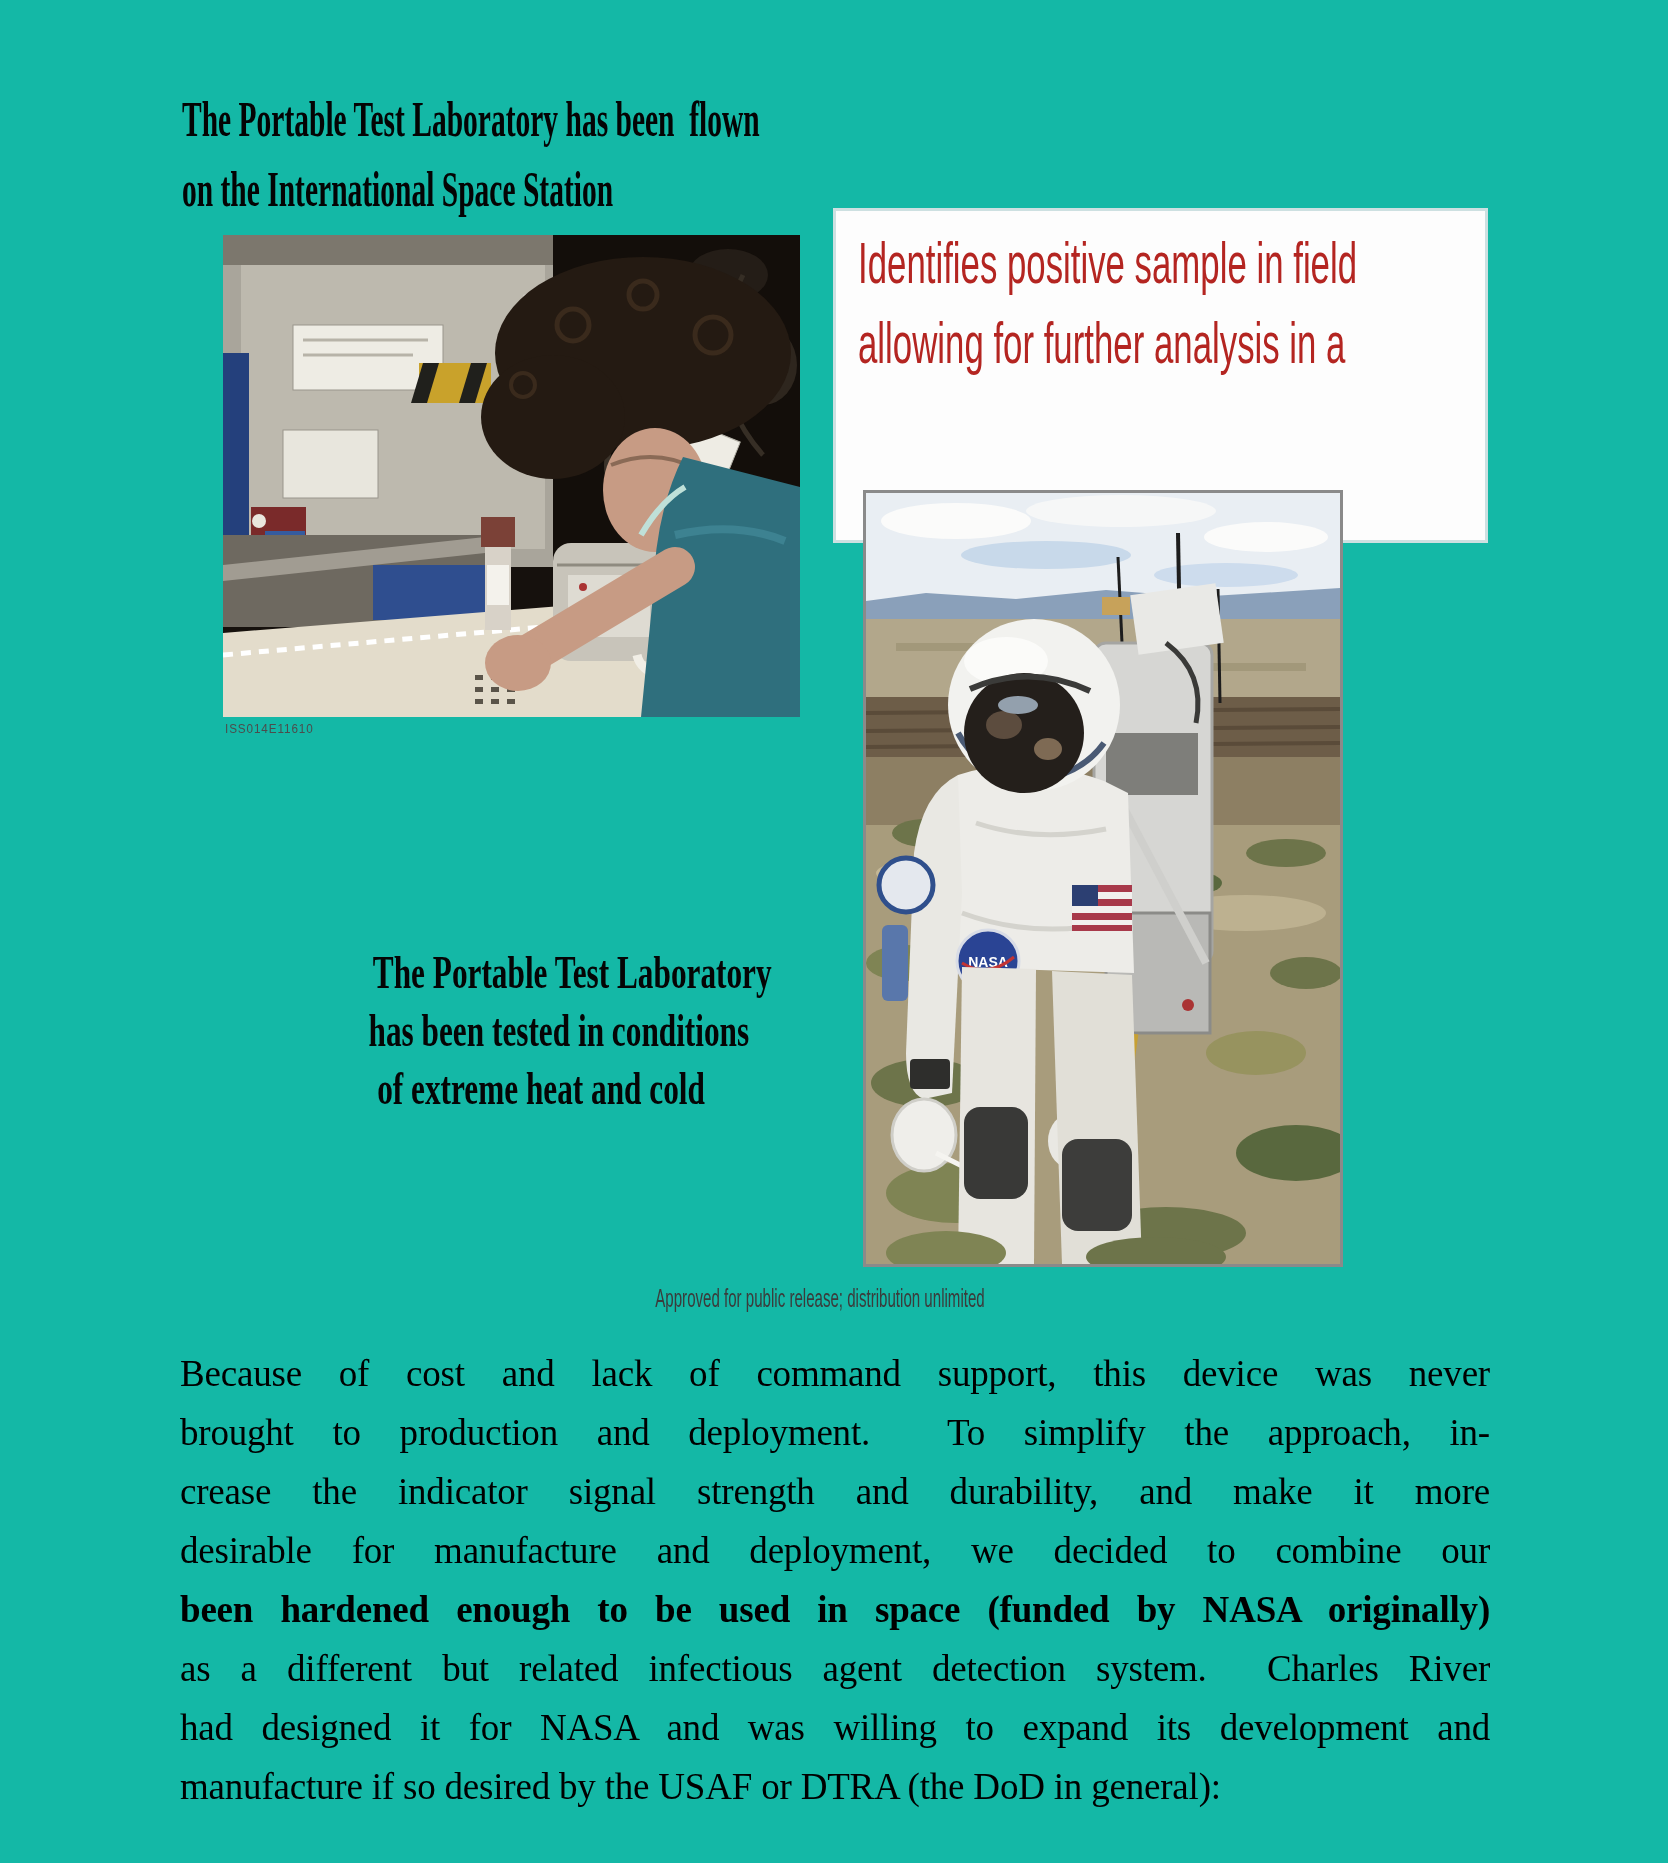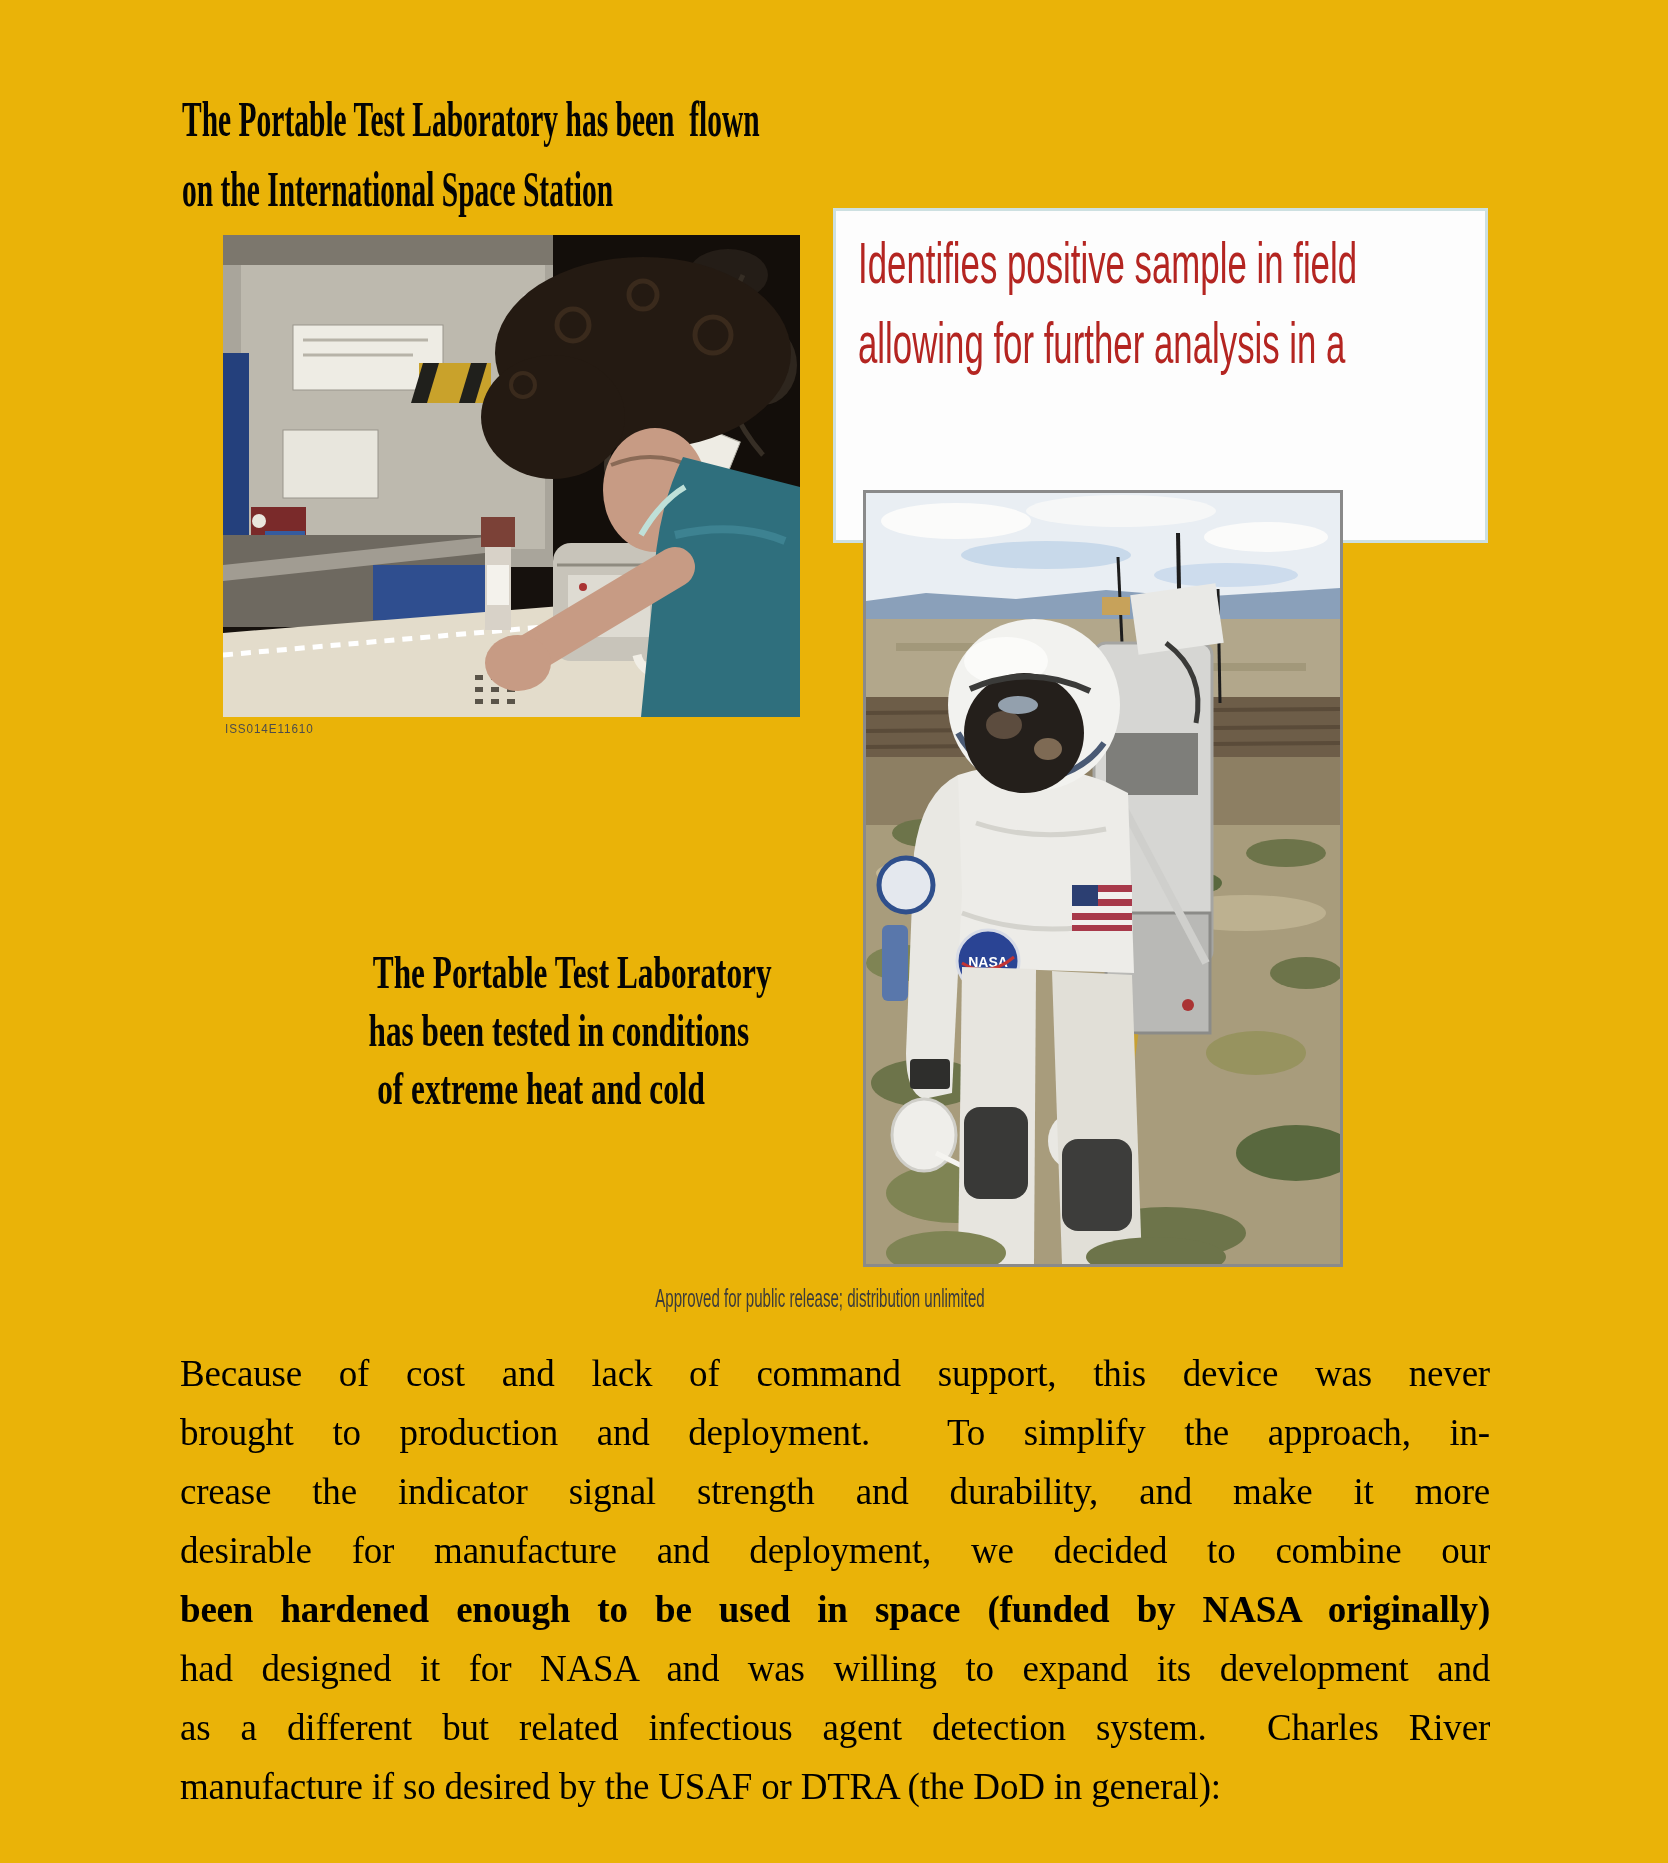--- a/index.html
+++ b/index.html
@@ -1,17 +1,17 @@
 <!DOCTYPE html>
 <html><head>
 <meta charset="utf-8">
 <style>
   html,body{margin:0;padding:0;background:#ffffff;}
   .page{
-    position:relative;width:1668px;height:1863px;background:#eab308;
+    position:relative;width:1668px;height:1863px;background:#14b8a6;
     overflow:hidden;font-family:"Liberation Serif",serif;color:#000;
   }
   
   .heading{position:absolute;left:182px;top:84px;line-height:70px;
     font-weight:bold;font-size:50px;color:#040404;white-space:nowrap;}
   .heading .ln{display:block;}
   .heading .sq{display:inline-block;transform:scaleX(0.59);transform-origin:left center;white-space:pre;}
 
   .iss-photo{position:absolute;left:223px;top:235px;width:577px;height:482px;display:block;}
   .iss-id{position:absolute;left:225px;top:721px;font-family:"Liberation Sans",sans-serif;
@@ -236,18 +236,18 @@
   <div class="approval">
     <span class="sq">Approved for public release; distribution unlimited</span>
   </div>
 
   <div class="body-text">
     <div class="body-line"><span style="white-space: pre;">Because of cost and lack of command support, this device was never</span></div>
     <div class="body-line"><span style="white-space: pre;">brought to production and deployment.  To simplify the approach, in-</span></div>
     <div class="body-line"><span style="white-space: pre;">crease the indicator signal strength and durability, and make it more</span></div>
     <div class="body-line"><span style="white-space: pre;">desirable for manufacture and deployment, we decided to combine our</span></div>
     <div class="body-line"><span style="white-space: pre; font-weight: bold;">been hardened enough to be used in space (funded by NASA originally)</span></div>
+    <div class="body-line"><span style="white-space: pre;">as a different but related infectious agent detection system.  Charles River</span></div>
     <div class="body-line"><span style="white-space: pre;">had designed it for NASA and was willing to expand its development and</span></div>
-    <div class="body-line"><span style="white-space: pre;">as a different but related infectious agent detection system.  Charles River</span></div>
     <div class="body-line last">manufacture if so desired by the USAF or DTRA (the DoD in general):</div>
   </div>
 
 </div>
 
 </body></html>

